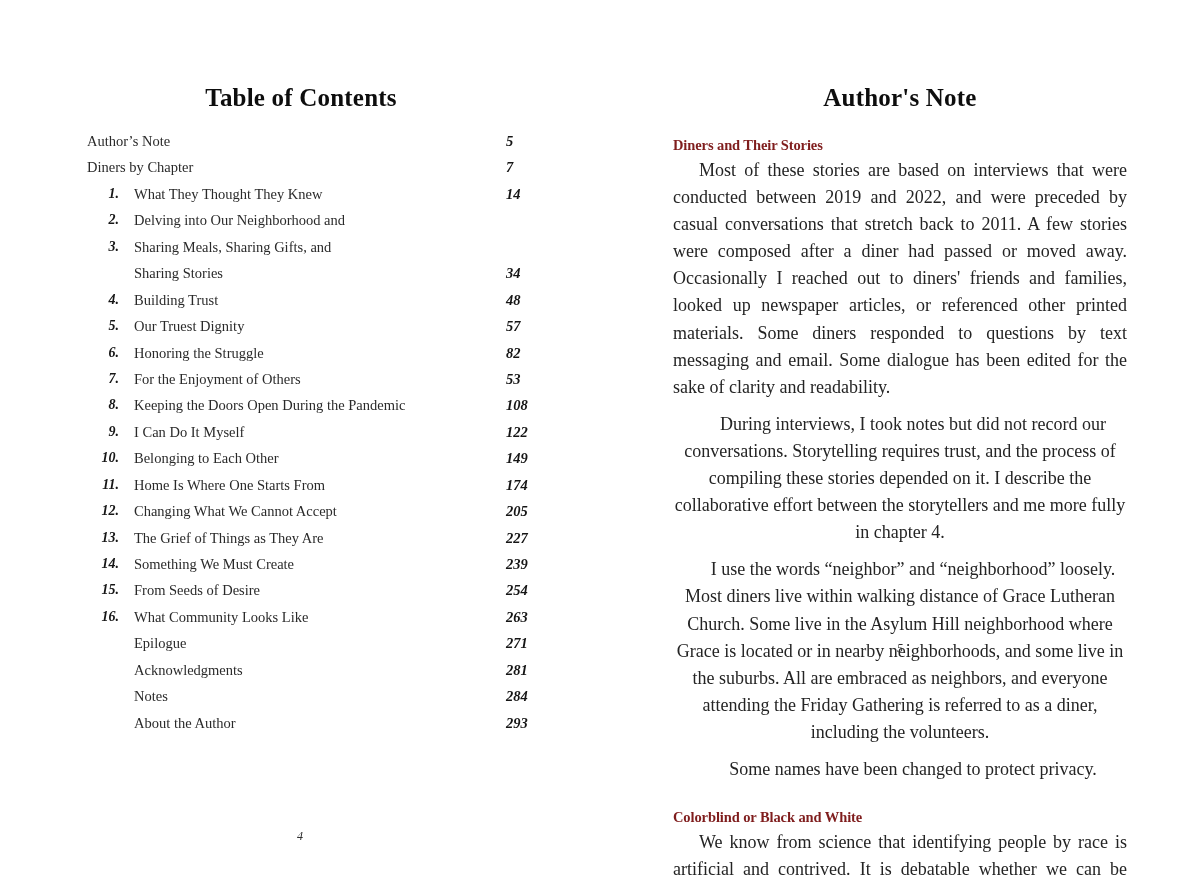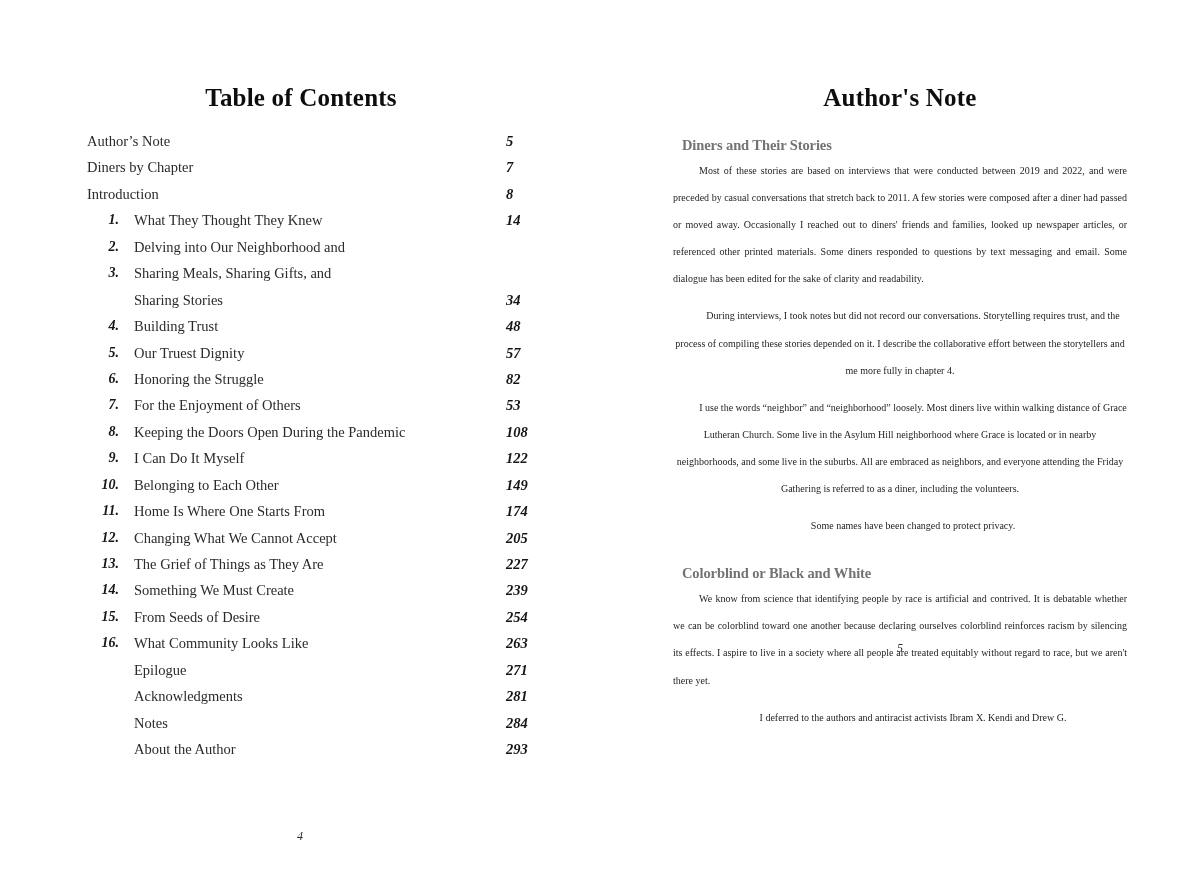--- a/index.html
+++ b/index.html
@@ -101,29 +101,29 @@
   
   .body-col {
     position: absolute;
     top: 134px;
     left: 73px;
     width: 454px;
   }
   .subhead {
     font-size: 14.5px;
     font-weight: bold;
-    color: #737373;
-    margin: 0 0 1px 9px;
+    color: #7f1d1d;
+    margin: 0 0 1px 0;
     line-height: 22px;
     letter-spacing: -0.1px;
   }
   .subhead.spaced { margin-top: 23px; }
   p.body {
     margin: 0;
-    font-size: 10px;
+    font-size: 18px;
     line-height: 27.1px;
     text-align: justify;
     text-indent: 26px;
     color: #242424;
     hyphens: none;
   }
   p.body.last-line-left {
     text-align: left;
   }
   p.body + p.body { margin-top: 10px; text-align: center; }
@@ -142,25 +142,20 @@
     <div class="toc" id="toc-list">
         <div class="toc-row">
           <span class="toc-num"></span>
           <span class="toc-label">Author’s Note</span>
           <span class="toc-page">5</span>
         </div>
         <div class="toc-row">
           <span class="toc-num"></span>
           <span class="toc-label">Diners by Chapter</span>
           <span class="toc-page">7</span>
-        </div>
-        <div class="toc-row">
-          <span class="toc-num"></span>
-          <span class="toc-label">Introduction</span>
-          <span class="toc-page">8</span>
         </div>
         <div class="toc-row">
           <span class="toc-num">1.</span>
           <span class="toc-label indented">What They Thought They Knew</span>
           <span class="toc-page">14</span>
         </div>
         <div class="toc-row">
           <span class="toc-num">2.</span>
           <span class="toc-label indented">Delving into Our Neighborhood and</span>
           <span class="toc-page"></span>

